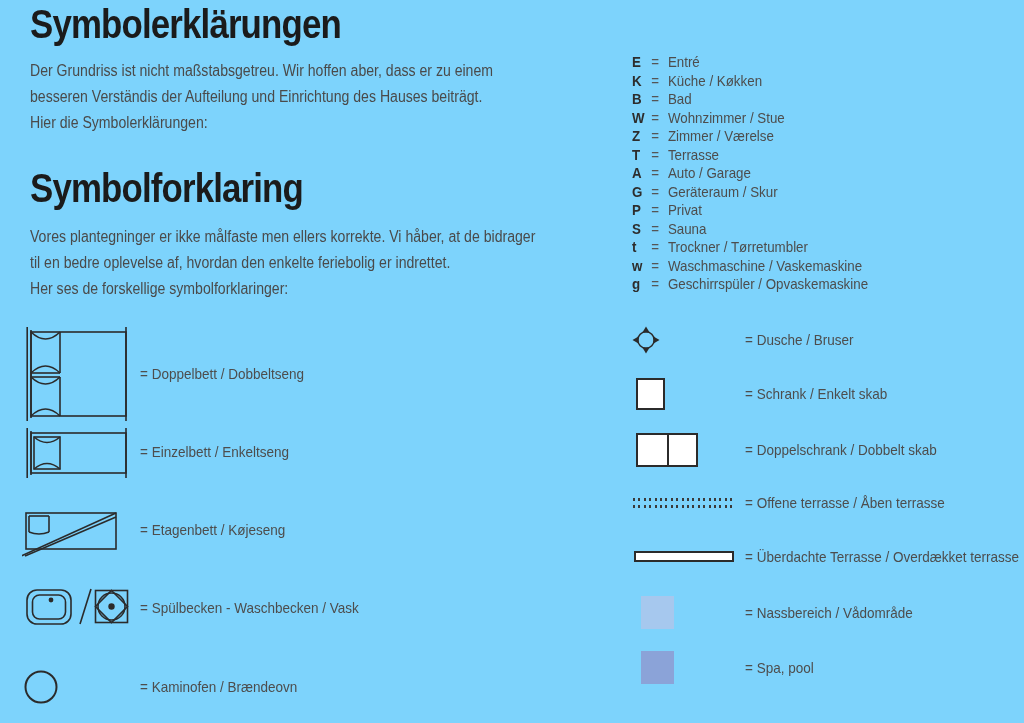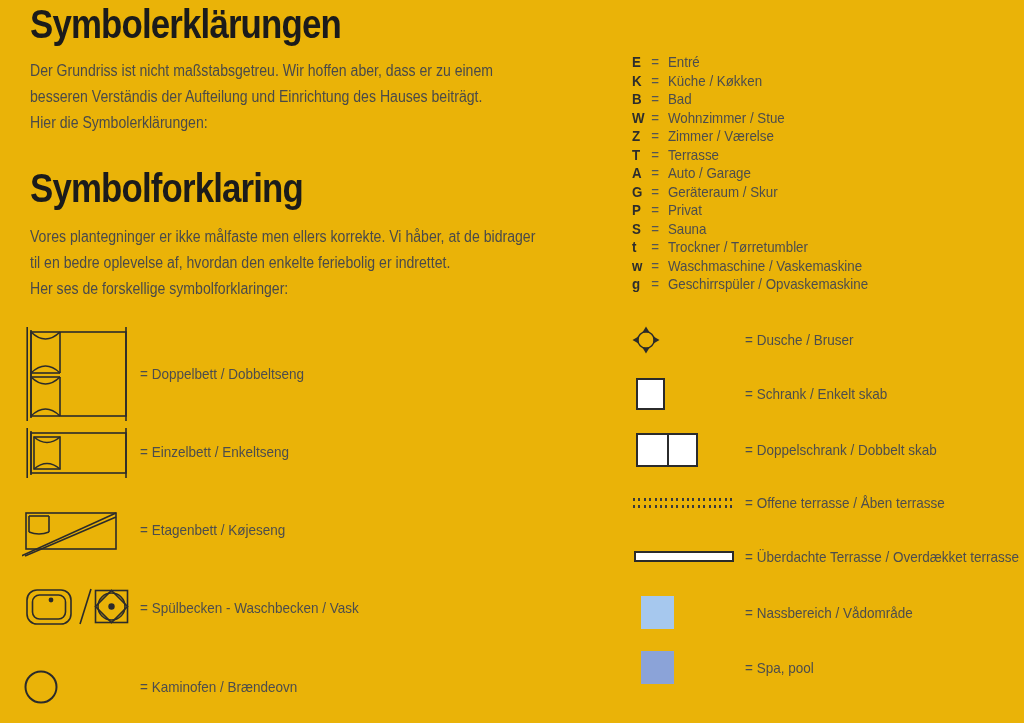--- a/index.html
+++ b/index.html
@@ -1,17 +1,17 @@
 <!DOCTYPE html>
 <html><head>
 <meta charset="utf-8">
 <style>
   html,body{margin:0;padding:0;background:#fff;}
   .page{
-    position:relative;width:1024px;height:723px;background:#eab308;overflow:hidden;
+    position:relative;width:1024px;height:723px;background:#7dd3fc;overflow:hidden;
     font-family:"Liberation Sans","DejaVu Sans",sans-serif;color:#4a4a4a;
   }
   .abs{position:absolute;}
   .h{
     margin:0;font-size:41px;font-weight:bold;color:#1b1b1b;letter-spacing:-1px;
     transform:scaleX(0.85);transform-origin:0 0;white-space:nowrap;line-height:1.1;
   }
   .para{
     font-size:16px;line-height:26px;color:#4a4a4a;letter-spacing:0;
     transform:scaleX(0.88);transform-origin:0 0;

